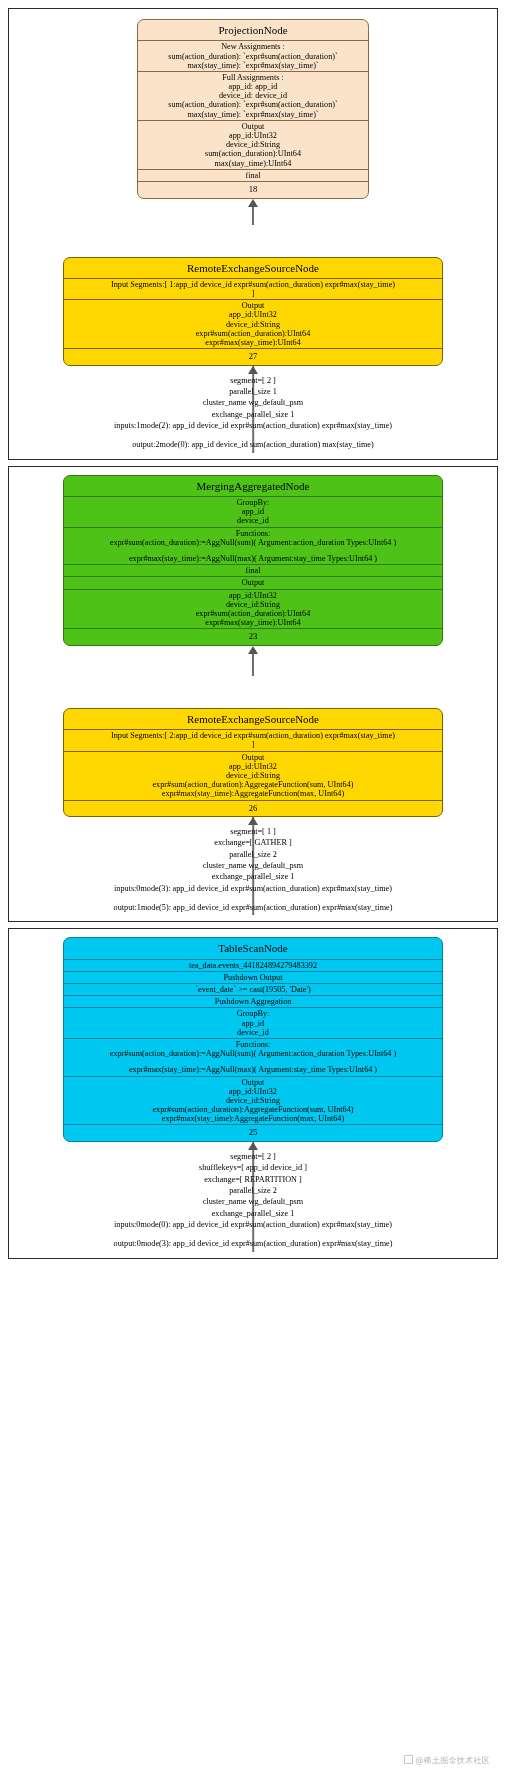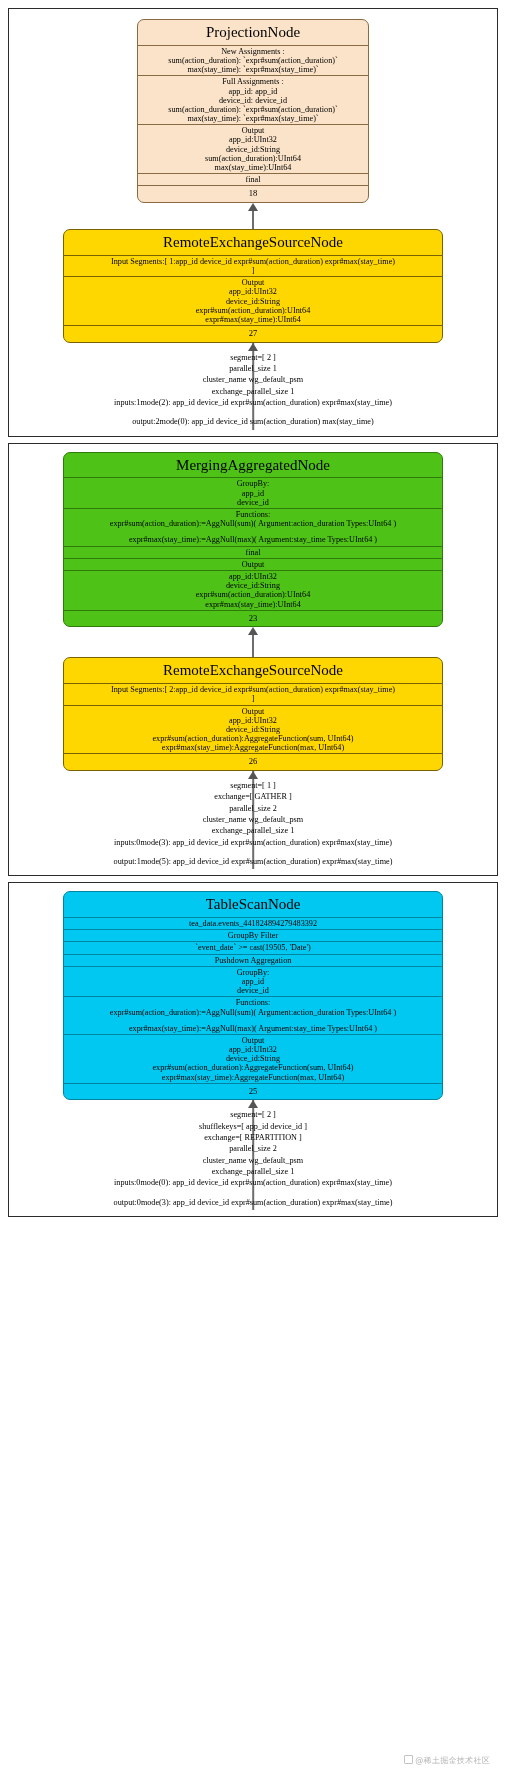--- a/index.html
+++ b/index.html
@@ -39,21 +39,21 @@
     box-sizing:border-box;
     text-align:center;
     padding:1px 4px;
     line-height:1.12;
     font-size:8.2px;
     border-top:1px solid #6b5400;
     word-break:break-word;
   }
   .node .row:first-child{border-top:none;}
   .node .title{
-    font-size:15px;
+    font-size:11px;
     padding:4px 4px 4px 4px;
   }
   .node .id{
     font-size:8.6px;
     padding:3px 4px;
   }
   .node .line{display:block;}
   .node .blank{display:block;height:7px;}
 
   
@@ -61,21 +61,21 @@
   .n-projection .row{border-top-color:#8a6a42;}
   .n-exchange{background:#ffd700;border-color:#7a6200;}
   .n-exchange .row{border-top-color:#7a6200;}
   .n-merging{background:#4ec216;border-color:#2f7a0c;}
   .n-merging .row{border-top-color:#2f7a0c;}
   .n-tablescan{background:#00c8f0;border-color:#0084a0;}
   .n-tablescan .row{border-top-color:#0084a0;}
 
   
   .w-projection{width:232px;}
-  .w-exchange{width:380px;}
+  .w-exchange{width:380px;margin-top:32px;}
   .w-merging{width:380px;}
   .w-tablescan{width:380px;}
 
   
   .edge{
     position:relative;
     width:100%;
     display:flex;
     flex-direction:column;
     align-items:center;
@@ -280,21 +280,21 @@
       </div>
     </div>
 
   </div>
 
   <div class="cluster">
 
     <div class="node n-tablescan w-tablescan">
       <div class="row title">TableScanNode</div>
       <div class="row">tea_data.events_441824894279483392</div>
-      <div class="row">GroupBy Filter</div>
+      <div class="row">Pushdown Output</div>
       <div class="row">`event_date` &gt;= cast(19505, 'Date')</div>
       <div class="row">Pushdown Aggregation</div>
       <div class="row">
         <span class="line">GroupBy:</span>
         <span class="line">app_id</span>
         <span class="line">device_id</span>
       </div>
       <div class="row">
         <span class="line">Functions:</span>
         <span class="line">expr#sum(action_duration):=AggNull(sum)( Argument:action_duration Types:UInt64 )</span>

